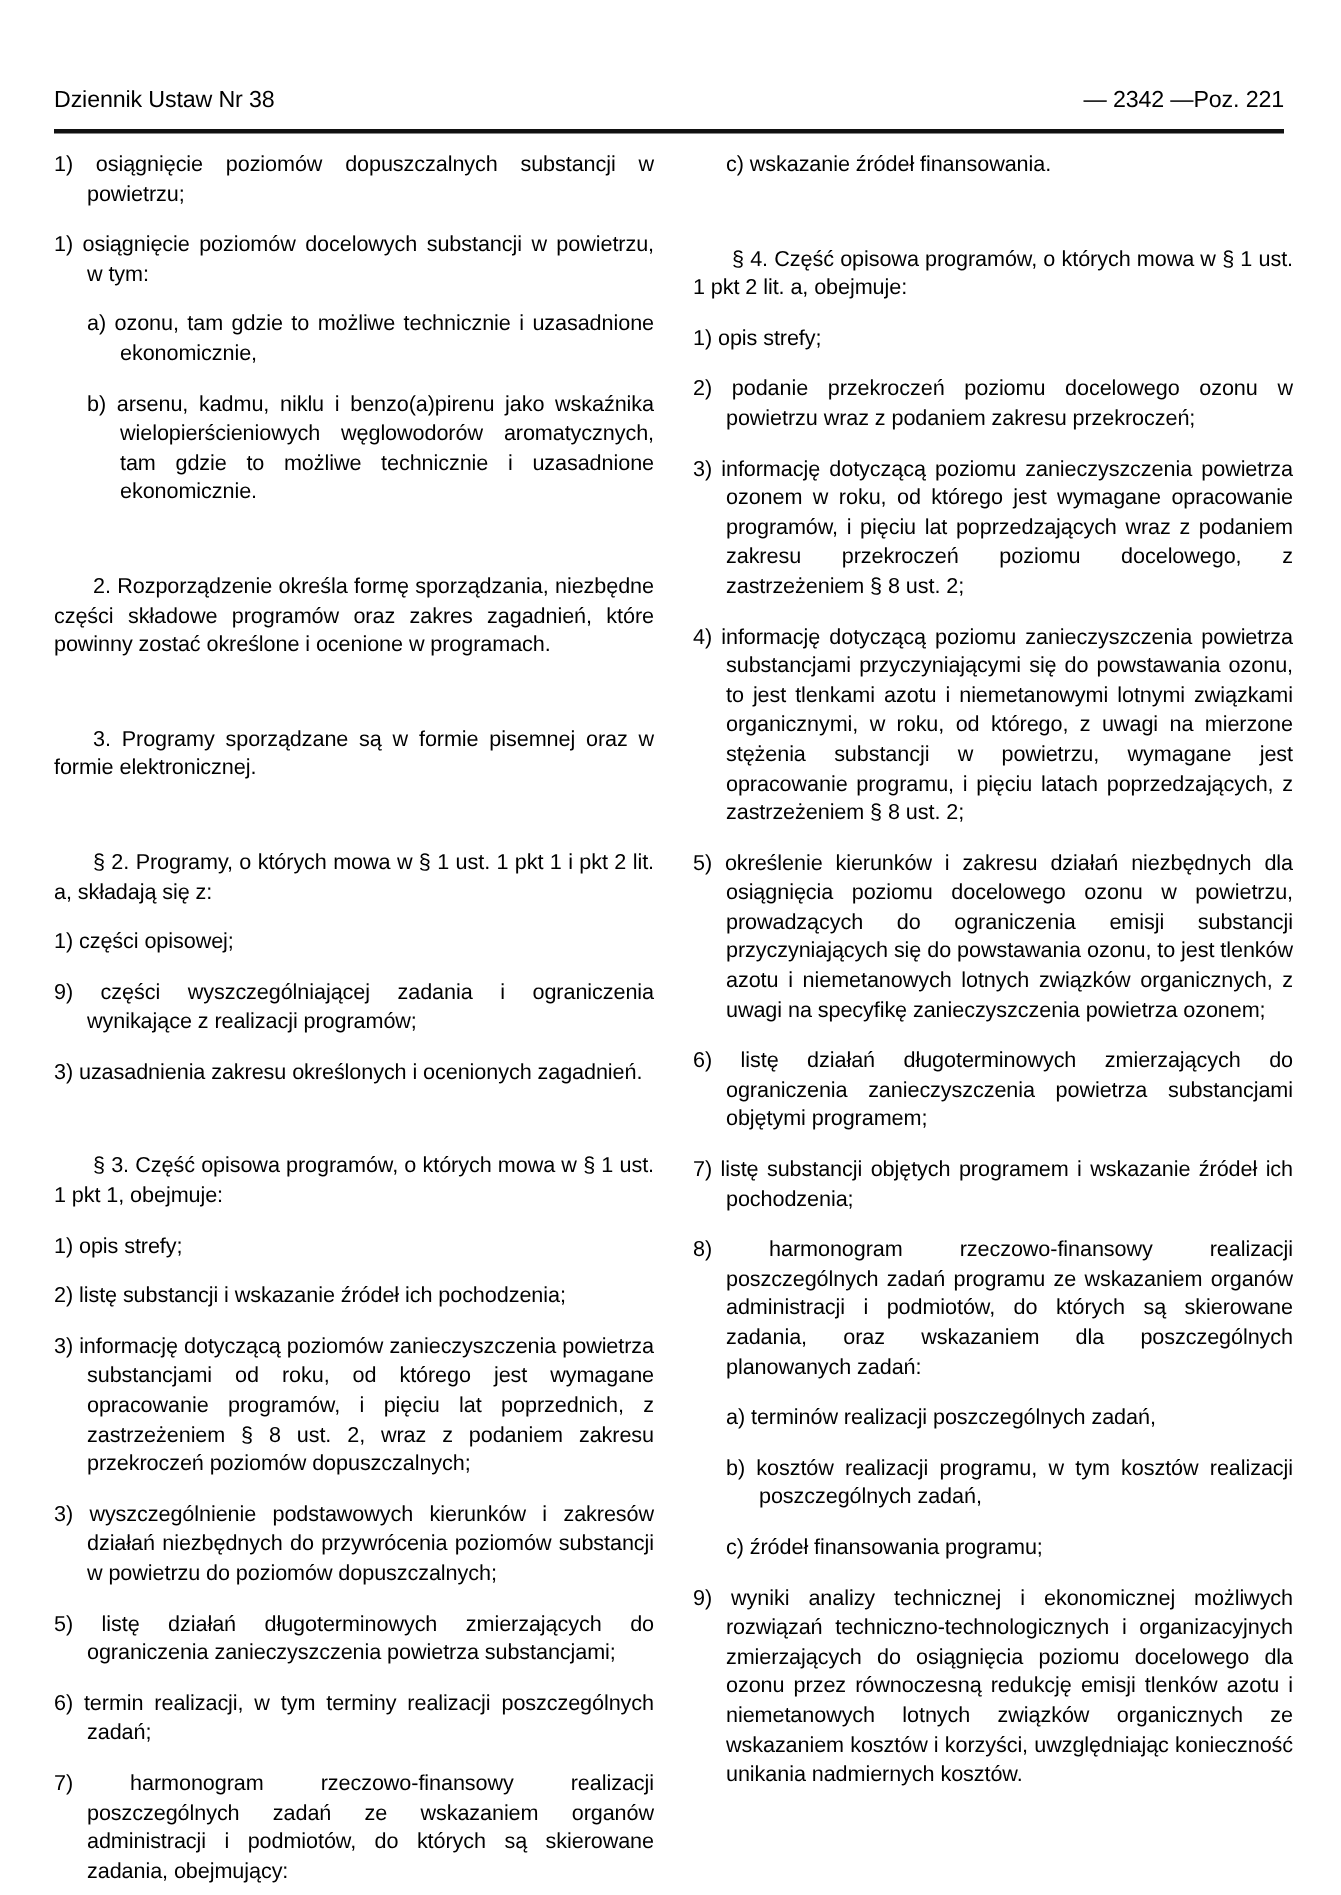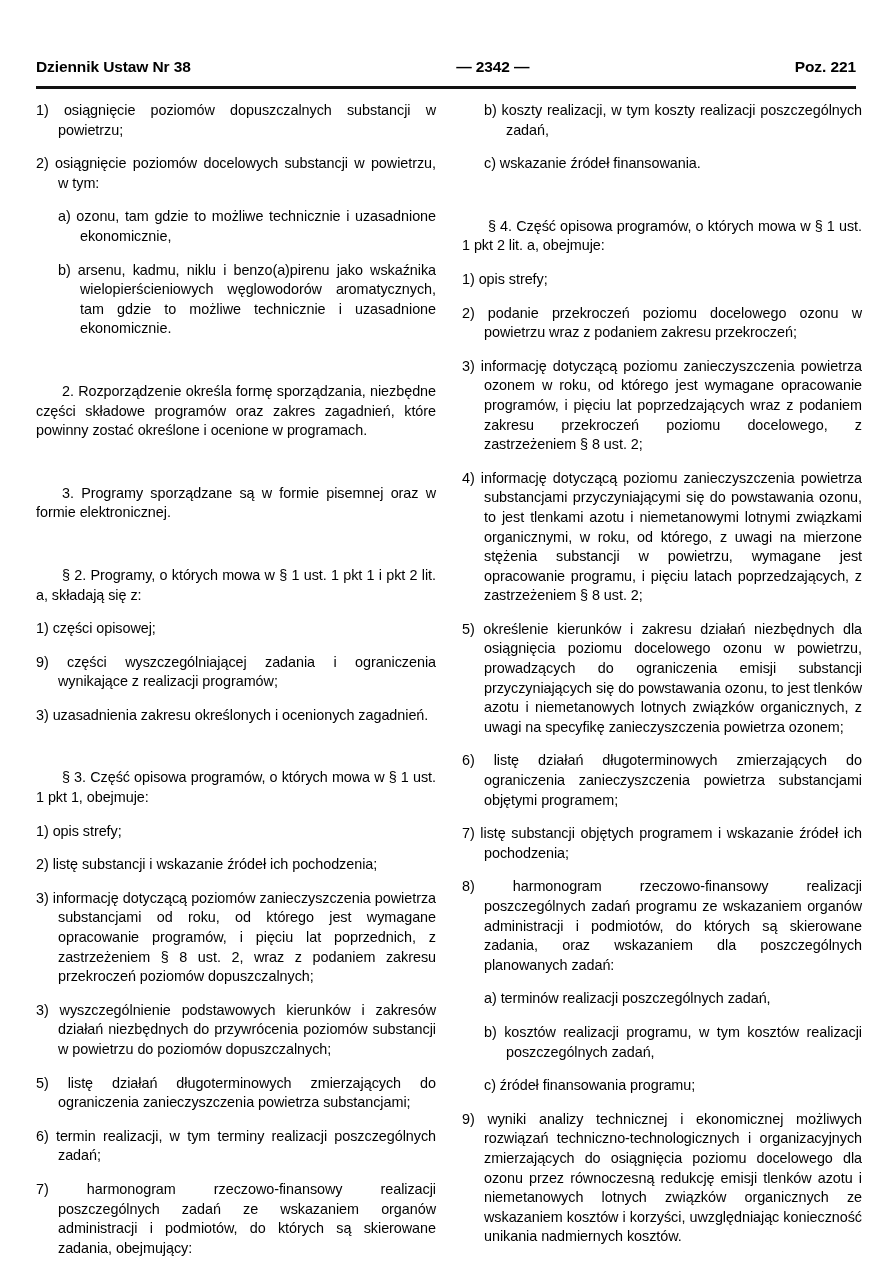--- a/index.html
+++ b/index.html
@@ -27,26 +27,26 @@
   .runhead {
     position: absolute;
     left: 36px;
     right: 38px;
     top: 58px;
     height: 30px;
     display: flex;
     align-items: flex-start;
     justify-content: space-between;
     font-size: 15.5px;
-    font-weight: 700;
+    font-weight: 400;
     letter-spacing: -0.1px;
     white-space: nowrap;
   }
   .runhead .rh-left  { flex: 0 0 auto; }
-  .runhead .rh-mid   { flex: 1 1 auto; text-align: center; }
+  .runhead .rh-mid   { flex: 1 1 auto; text-align: right; }
   .runhead .rh-right { flex: 0 0 auto; }
 
   .head-rule {
     position: absolute;
     left: 36px;
     right: 38px;
     top: 86px;
     height: 3px;
     background: #111111;
   }
@@ -104,41 +104,40 @@
     <span class="rh-left">Dziennik Ustaw Nr 38</span>
     <span class="rh-mid">— 2342 —</span>
     <span class="rh-right">Poz. 221</span>
   </div>
 
   <div class="head-rule"></div>
 
   <div class="columns">
     <div class="col" id="col-left">
         <p class="blk item">1) osiągnięcie poziomów dopuszczalnych substancji w powietrzu;</p>
-        <p class="blk item">2) osiągnięcie poziomów docelowych substancji w powietrzu, w tym:</p>
+        <p class="blk item">1) osiągnięcie poziomów docelowych substancji w powietrzu, w tym:</p>
         <p class="blk subitem">a) ozonu, tam gdzie to możliwe technicznie i uzasadnione ekonomicznie,</p>
         <p class="blk subitem">b) arsenu, kadmu, niklu i benzo(a)pirenu jako wskaźnika wielopierścieniowych węglowodorów aromatycznych, tam gdzie to możliwe technicznie i uzasadnione ekonomicznie.</p>
         <p class="blk para">2. Rozporządzenie określa formę sporządzania, niezbędne części składowe programów oraz zakres zagadnień, które powinny zostać określone i ocenione w programach.</p>
         <p class="blk para">3. Programy sporządzane są w formie pisemnej oraz w formie elektronicznej.</p>
         <p class="blk para">§ 2. Programy, o których mowa w § 1 ust. 1 pkt 1 i pkt 2 lit. a, składają się z:</p>
         <p class="blk item">1) części opisowej;</p>
         <p class="blk item">9) części wyszczególniającej zadania i ograniczenia wynikające z realizacji programów;</p>
         <p class="blk item">3) uzasadnienia zakresu określonych i ocenionych zagadnień.</p>
         <p class="blk para">§ 3. Część opisowa programów, o których mowa w § 1 ust. 1 pkt 1, obejmuje:</p>
         <p class="blk item">1) opis strefy;</p>
         <p class="blk item">2) listę substancji i wskazanie źródeł ich pochodzenia;</p>
         <p class="blk item">3) informację dotyczącą poziomów zanieczyszczenia powietrza substancjami od roku, od którego jest wymagane opracowanie programów, i pięciu lat poprzednich, z zastrzeżeniem § 8 ust. 2, wraz z podaniem zakresu przekroczeń poziomów dopuszczalnych;</p>
         <p class="blk item">3) wyszczególnienie podstawowych kierunków i zakresów działań niezbędnych do przywrócenia poziomów substancji w powietrzu do poziomów dopuszczalnych;</p>
         <p class="blk item">5) listę działań długoterminowych zmierzających do ograniczenia zanieczyszczenia powietrza substancjami;</p>
         <p class="blk item">6) termin realizacji, w tym terminy realizacji poszczególnych zadań;</p>
         <p class="blk item">7) harmonogram rzeczowo-finansowy realizacji poszczególnych zadań ze wskazaniem organów administracji i podmiotów, do których są skierowane zadania, obejmujący:</p>
         <p class="blk subitem">a) termin realizacji, w tym terminy realizacji poszczególnych zadań,</p>
       </div>
     <div class="col" id="col-right">
-        <p class="blk subitem">b) koszty realizacji, w tym koszty realizacji poszczególnych zadań,</p>
         <p class="blk subitem">c) wskazanie źródeł finansowania.</p>
         <p class="blk para">§ 4. Część opisowa programów, o których mowa w § 1 ust. 1 pkt 2 lit. a, obejmuje:</p>
         <p class="blk item">1) opis strefy;</p>
         <p class="blk item">2) podanie przekroczeń poziomu docelowego ozonu w powietrzu wraz z podaniem zakresu przekroczeń;</p>
         <p class="blk item">3) informację dotyczącą poziomu zanieczyszczenia powietrza ozonem w roku, od którego jest wymagane opracowanie programów, i pięciu lat poprzedzających wraz z podaniem zakresu przekroczeń poziomu docelowego, z zastrzeżeniem § 8 ust. 2;</p>
         <p class="blk item">4) informację dotyczącą poziomu zanieczyszczenia powietrza substancjami przyczyniającymi się do powstawania ozonu, to jest tlenkami azotu i niemetanowymi lotnymi związkami organicznymi, w roku, od którego, z uwagi na mierzone stężenia substancji w powietrzu, wymagane jest opracowanie programu, i pięciu latach poprzedzających, z zastrzeżeniem § 8 ust. 2;</p>
         <p class="blk item">5) określenie kierunków i zakresu działań niezbędnych dla osiągnięcia poziomu docelowego ozonu w powietrzu, prowadzących do ograniczenia emisji substancji przyczyniających się do powstawania ozonu, to jest tlenków azotu i niemetanowych lotnych związków organicznych, z uwagi na specyfikę zanieczyszczenia powietrza ozonem;</p>
         <p class="blk item">6) listę działań długoterminowych zmierzających do ograniczenia zanieczyszczenia powietrza substancjami objętymi programem;</p>
         <p class="blk item">7) listę substancji objętych programem i wskazanie źródeł ich pochodzenia;</p>
         <p class="blk item">8) harmonogram rzeczowo-finansowy realizacji poszczególnych zadań programu ze wskazaniem organów administracji i podmiotów, do których są skierowane zadania, oraz wskazaniem dla poszczególnych planowanych zadań:</p>

